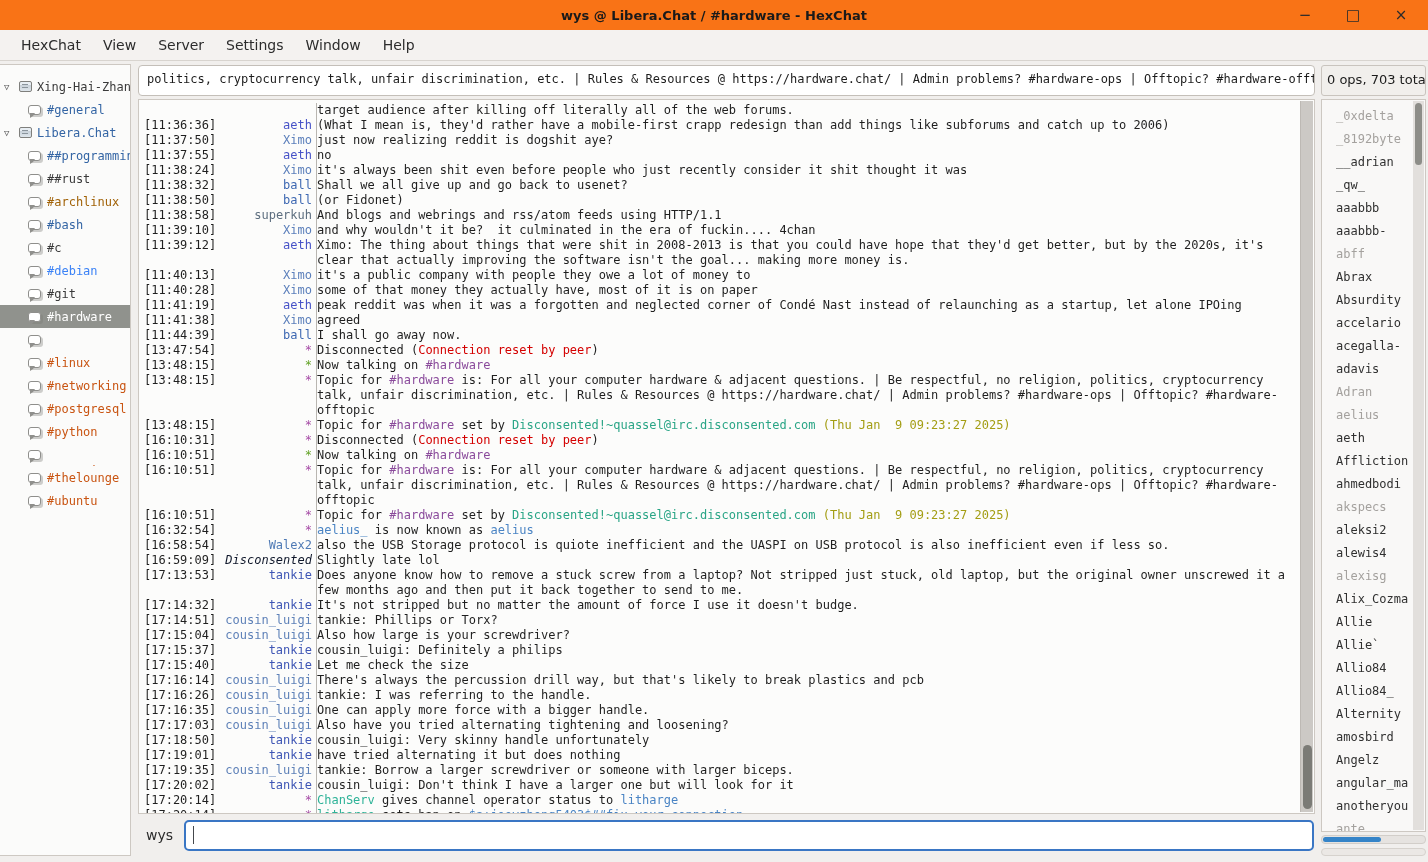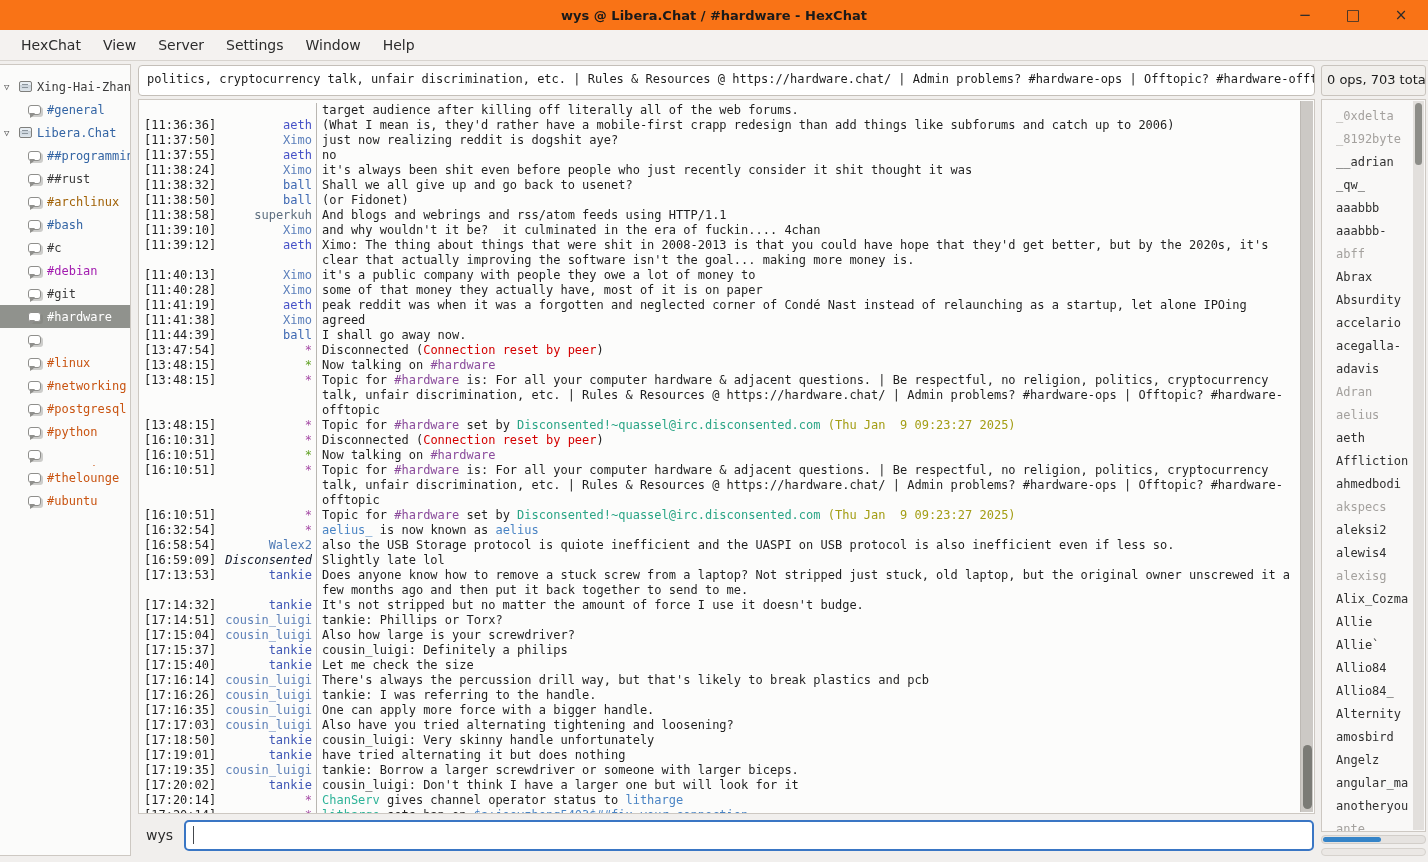--- a/index.html
+++ b/index.html
@@ -33,21 +33,21 @@
   .tree-label { overflow:hidden; white-space:nowrap; }
 
   
   .center { flex:1; display:flex; flex-direction:column; padding:0 3px; min-width:0; }
   .topic-row { height:31px; flex:none; margin:1px 0 3px 4px; background:#ffffff; border:1px solid #c4bfb9; border-radius:4px; padding:6px 8px; font-family:"DejaVu Sans Mono", monospace; font-size:12px; color:#1c1c1c; white-space:nowrap; overflow:hidden; }
   .chat-wrap { flex:1; margin-left:4px; position:relative; background:#fcfcfb; border:1px solid #cdc8c2; overflow:hidden; padding:3px 14px 0 5px; display:flex; flex-direction:column; }
   .chat-row { display:flex; align-items:flex-start; font-family:"DejaVu Sans Mono", monospace; font-size:12px; line-height:15px; color:#1f1f1f; }
   .chat-row.fill { flex:1; }
   .ts { width:72px; flex:none; white-space:pre; }
   .nick { width:100px; flex:none; text-align:right; padding-right:4px; white-space:pre; overflow:hidden; }
-  .msg { flex:1; border-left:1px solid #b9b6b1; padding-left:5px; white-space:pre-wrap; word-wrap:break-word; min-width:0; align-self:stretch; }
+  .msg { flex:1; border-left:1px solid #b9b6b1; white-space:pre-wrap; word-wrap:break-word; min-width:0; align-self:stretch; }
   .chat-scrollbar { position:absolute; top:1px; bottom:1px; right:1px; width:13px; background:#ccc9c5; border-left:1px solid #bdb9b4; }
   .chat-thumb { position:absolute; left:2px; width:9px; bottom:3px; height:64px; background:#7b7b76; border-radius:5px; }
   .input-row { height:42px; flex:none; display:flex; align-items:center; padding:0 1px 0 12px; gap:11px; }
   .nick-label { font-size:14px; color:#2c2c2c; }
   .msg-input { flex:1; height:31px; background:#ffffff; border:2px solid #3a76c4; border-radius:5px; display:flex; align-items:center; padding-left:7px; }
   .caret { width:1px; height:18px; background:#44484c; }
 
   
   .right-panel { width:110px; flex:none; display:flex; flex-direction:column; padding:1px 2px 0 3px; }
   .ops-box { height:31px; flex:none; background:#f1efec; border:1px solid #c9c4be; border-radius:3px; font-size:13px; color:#1c1c1c; padding:6px 0 0 5px; white-space:nowrap; overflow:hidden; }
@@ -113,21 +113,21 @@
       <div class="tree-row chan">
         <span class="chan-icon"></span>
         <span class="tree-label" style="color: rgb(52, 101, 164);">#bash</span>
       </div>
       <div class="tree-row chan">
         <span class="chan-icon"></span>
         <span class="tree-label" style="color: rgb(58, 58, 58);">#c</span>
       </div>
       <div class="tree-row chan">
         <span class="chan-icon"></span>
-        <span class="tree-label" style="color: #a21caf;">#debian</span>
+        <span class="tree-label" style="color: #3b82f6;">#debian</span>
       </div>
       <div class="tree-row chan">
         <span class="chan-icon"></span>
         <span class="tree-label" style="color: rgb(58, 58, 58);">#git</span>
       </div>
       <div class="tree-row chan sel">
         <span class="chan-icon"></span>
         <span class="tree-label">#hardware</span>
       </div>
       <div class="tree-row chan">

